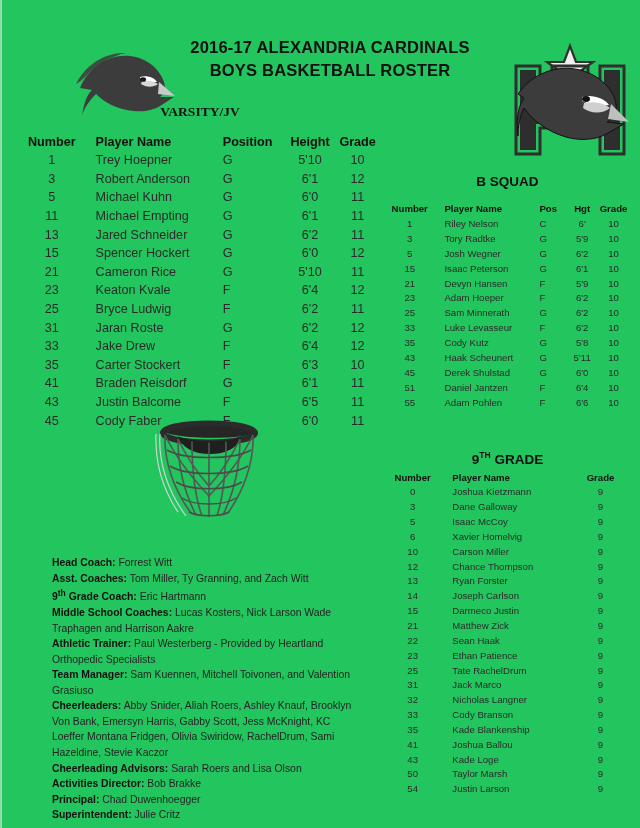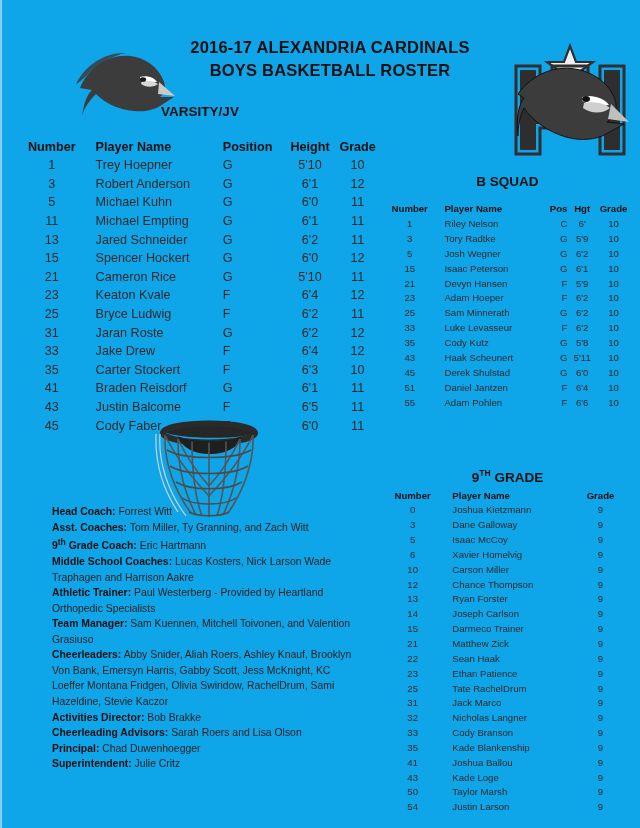--- a/index.html
+++ b/index.html
@@ -9,21 +9,21 @@
     background: #ffffff;
   }
   body {
     font-family: "Liberation Sans", sans-serif;
     color: #1b1b1b;
   }
   #page {
     position: relative;
     width: 640px;
     height: 828px;
-    background: #0ea5e9;
+    background: #22c55e;
     overflow: hidden;
   }
   
   #header {
     position: absolute;
     left: 0; top: 24px;
     width: 640px;
     height: 90px;
   }
   #title-block {
@@ -96,46 +96,46 @@
   
   #bsquad-wrap {
     position: absolute;
     left: 385px; top: 174px;
     width: 245px;
   }
   #bsquad-table th { font-size: 9.6px; height: 15px; }
   #bsquad-table td { font-size: 9.6px; height: 14.9px; }
   #bsquad-table .c-num   { width: 52px; text-align: center; }
   #bsquad-table .c-name  { width: 100px; text-align: left; padding-left: 10px;}
-  #bsquad-table .c-pos   { width: 30px; text-align: right; }
+  #bsquad-table .c-pos   { width: 30px; text-align: left; }
   #bsquad-table .c-hgt   { width: 32px; text-align: center; }
   #bsquad-table .c-grade { width: 34px; text-align: center; }
   #bsquad-table th.c-name { padding-left: 10px; }
   
   #ninth-wrap {
     position: absolute;
-    left: 385px; top: 468px;
+    left: 385px; top: 450px;
     width: 245px;
   }
   #ninth-table th { font-size: 9.6px; height: 15px; }
   #ninth-table td { font-size: 9.6px; height: 14.85px; }
   #ninth-table .c-num   { width: 56px; text-align: center; }
   #ninth-table .c-name  { width: 120px; text-align: left; padding-left: 12px; }
   #ninth-table .c-grade { width: 60px; text-align: center; }
   #ninth-table th.c-name { padding-left: 12px; }
   
   #hoop {
     position: absolute;
     left: 134px; top: 418px;
     width: 152px; height: 106px;
   }
   
   #staff {
     position: absolute;
-    left: 52px; top: 504px;
+    left: 52px; top: 555px;
     width: 300px;
     font-size: 10.4px;
     line-height: 15.55px;
     color: #232323;
   }
   #staff .line { white-space: normal; }
   #staff b { font-weight: bold; color: #111; }
   .scan-edge {
     position: absolute;
     left: 0; top: 0; width: 2px; height: 828px;
@@ -184,21 +184,21 @@
                  C12 74, 10 84, 10 94 C8 78, 10 64, 16 56 C14 55, 12 53, 10 52 Z"></path>
       </g>
       <path d="M74 55 C84 52, 96 56, 101 63 C93 65, 82 63, 74 59 Z" fill="#ffffff"></path>
       <path d="M76 61 C86 59, 96 61, 102 66 C94 73, 81 71, 75 66 Z" fill="#cfcfcf"></path>
       <path d="M103 62 L121 80 L100 77 Z" fill="#bfbfbf"></path>
       <ellipse cx="78" cy="57" rx="4" ry="3" fill="#111"></ellipse>
     </svg>
   </div>
 
   <div id="varsity-wrap">
-    <div class="section-title" style="margin-bottom:18px;">VARSITY/JV</div>
+    <div class="section-title" style="margin-bottom:12px;font-family:Liberation Serif, serif;">VARSITY/JV</div>
     <table class="roster" id="varsity-table">
       <thead>
         <tr>
           <th class="c-num">Number</th>
           <th class="c-name">Player Name</th>
           <th class="c-pos">Position</th>
           <th class="c-hgt">Height</th>
           <th class="c-grade">Grade</th>
         </tr>
       </thead>
@@ -468,21 +468,21 @@
             <td class="c-name">Ryan Forster</td>
             <td class="c-grade">9</td>
           </tr>
           <tr>
             <td class="c-num">14</td>
             <td class="c-name">Joseph Carlson</td>
             <td class="c-grade">9</td>
           </tr>
           <tr>
             <td class="c-num">15</td>
-            <td class="c-name">Darmeco Trainer</td>
+            <td class="c-name">Darmeco Justin</td>
             <td class="c-grade">9</td>
           </tr>
           <tr>
             <td class="c-num">21</td>
             <td class="c-name">Matthew Zick</td>
             <td class="c-grade">9</td>
           </tr>
           <tr>
             <td class="c-num">22</td>
             <td class="c-name">Sean Haak</td>
@@ -591,26 +591,26 @@
     <div class="line">
       <b>Athletic Trainer:</b><span> Paul Westerberg - Provided by Heartland Orthopedic Specialists</span>
     </div>
     <div class="line">
       <b>Team Manager:</b><span> Sam Kuennen, Mitchell Toivonen, and Valention Grasiuso</span>
     </div>
     <div class="line">
       <b>Cheerleaders:</b><span> Abby Snider, Aliah Roers, Ashley Knauf, Brooklyn Von Bank, Emersyn Harris, Gabby Scott, Jess McKnight, KC Loeffer Montana Fridgen, Olivia Swiridow, RachelDrum, Sami Hazeldine, Stevie Kaczor</span>
     </div>
     <div class="line">
+      <b>Cheerleading Advisors:</b><span> Sarah Roers and Lisa Olson</span>
+    </div>
+    <div class="line">
       <b>Activities Director:</b><span>  Bob Brakke</span>
     </div>
     <div class="line">
-      <b>Cheerleading Advisors:</b><span> Sarah Roers and Lisa Olson</span>
-    </div>
-    <div class="line">
       <b>Principal:</b><span> Chad Duwenhoegger</span>
     </div>
     <div class="line">
       <b>Superintendent:</b><span> Julie Critz</span>
     </div>
   </div>
 
 </div>
 
 </body></html>

